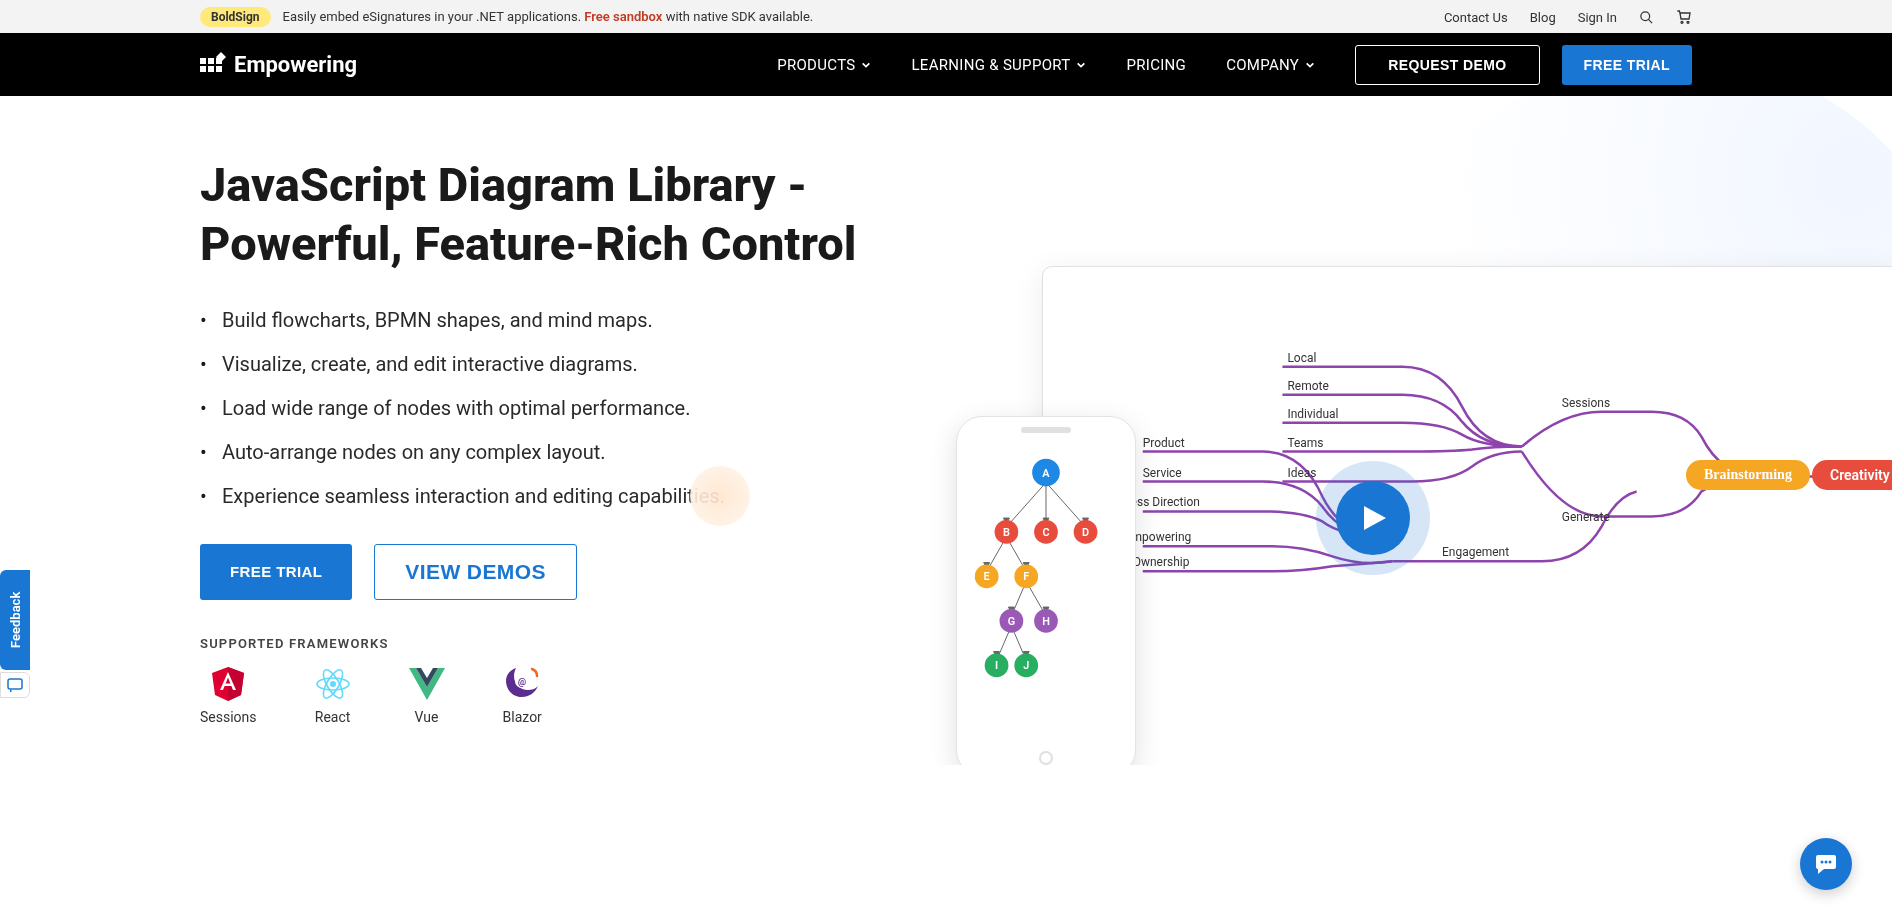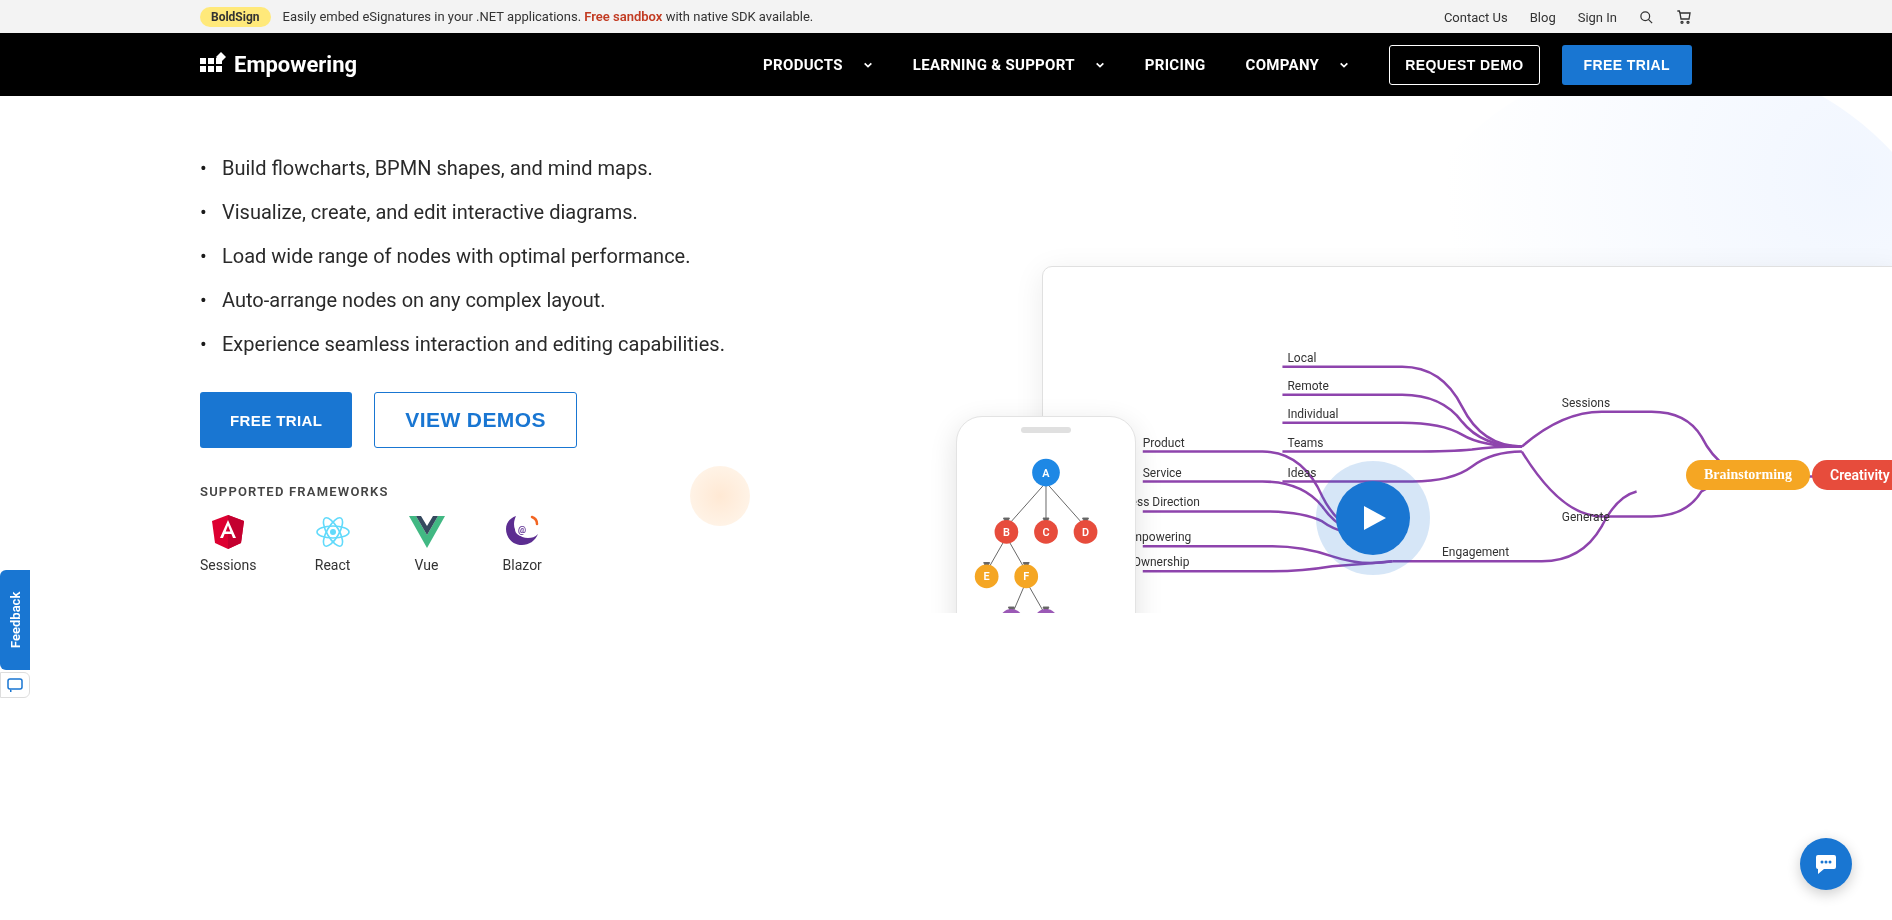--- a/index.html
+++ b/index.html
@@ -13,23 +13,23 @@
 .topbar-text .sandbox-link { color: #c23b22; font-weight: 600; }
 .topbar-right { display: flex; align-items: flex-end; gap: 22px; }
 .topbar-link { color: #333; cursor: pointer; }
 .icon-btn { display: inline-flex; align-items: center; cursor: pointer; }
 
 
 .navbar { background: #000; height: 63px; display: flex; align-items: center; padding: 0 200px; }
 .logo { display: flex; align-items: center; color: #fff; font-weight: 700; font-size: 22px; gap: 8px; }
 .logo-mark { display: inline-flex; }
 .nav-menu { display: flex; align-items: center; gap: 40px; margin-left: auto; }
-.nav-item { color: #fff; font-weight: 700; font-size: 15px; letter-spacing: .3px; display: flex; align-items: center; gap: 20px; cursor: pointer; }
+.nav-item { color: #fff; font-weight: 400; font-size: 15px; letter-spacing: .3px; display: flex; align-items: center; gap: 6px; cursor: pointer; }
 .nav-actions { display: flex; align-items: center; gap: 22px; margin-left: 40px; }
-.btn-outline { border: 1px solid #fff; color: #fff; background: transparent; padding: 11px 15px; font-weight: 700; letter-spacing: .4px; border-radius: 3px; cursor: pointer; font-size: 14px; }
+.btn-outline { border: 1px solid #fff; color: #fff; background: transparent; padding: 11px 32px; font-weight: 700; letter-spacing: .4px; border-radius: 3px; cursor: pointer; font-size: 14px; }
 .btn-primary { background: #1976d2; color: #fff; border: none; padding: 12px 22px; font-weight: 700; letter-spacing: .4px; border-radius: 3px; cursor: pointer; font-size: 14px; }
 .chev { width: 10px; height: 10px; }
 
 
 .hero { position: relative; padding: 60px 200px 40px 200px; display: flex; overflow: hidden; }
 .hero-left { width: 660px; }
 .hero-title { font-size: 47px; font-weight: 800; line-height: 1.25; color: #1a1a1a; margin-bottom: 34px; }
 .hero-list { list-style: none; }
 .hero-list li { position: relative; padding-left: 22px; font-size: 20px; color: #2a2a2a; margin-bottom: 20px; }
 .hero-list li::before { content: "•"; position: absolute; left: 0; top: 0; color: #1a1a1a; }
@@ -139,20 +139,21 @@
   </div>
   <div class="nav-actions">
     <button class="btn-outline">REQUEST DEMO</button>
     <button class="btn-primary">FREE TRIAL</button>
   </div>
 </div>
 
 <div class="hero">
   <div class="blue-arc"></div>
   <div class="hero-left">
+    <h1 class="hero-title">JavaScript Diagram Library - Powerful, Feature-Rich Control</h1>
     <ul class="hero-list">
       <li>Build flowcharts, BPMN shapes, and mind maps.</li>
       <li>Visualize, create, and edit interactive diagrams.</li>
       <li>Load wide range of nodes with optimal performance.</li>
       <li>Auto-arrange nodes on any complex layout.</li>
       <li>Experience seamless interaction and editing capabilities.</li>
     </ul>
     <div class="hero-ctas">
       <button class="btn-primary-lg">FREE TRIAL</button>
       <button class="btn-outline-lg">VIEW DEMOS</button>

